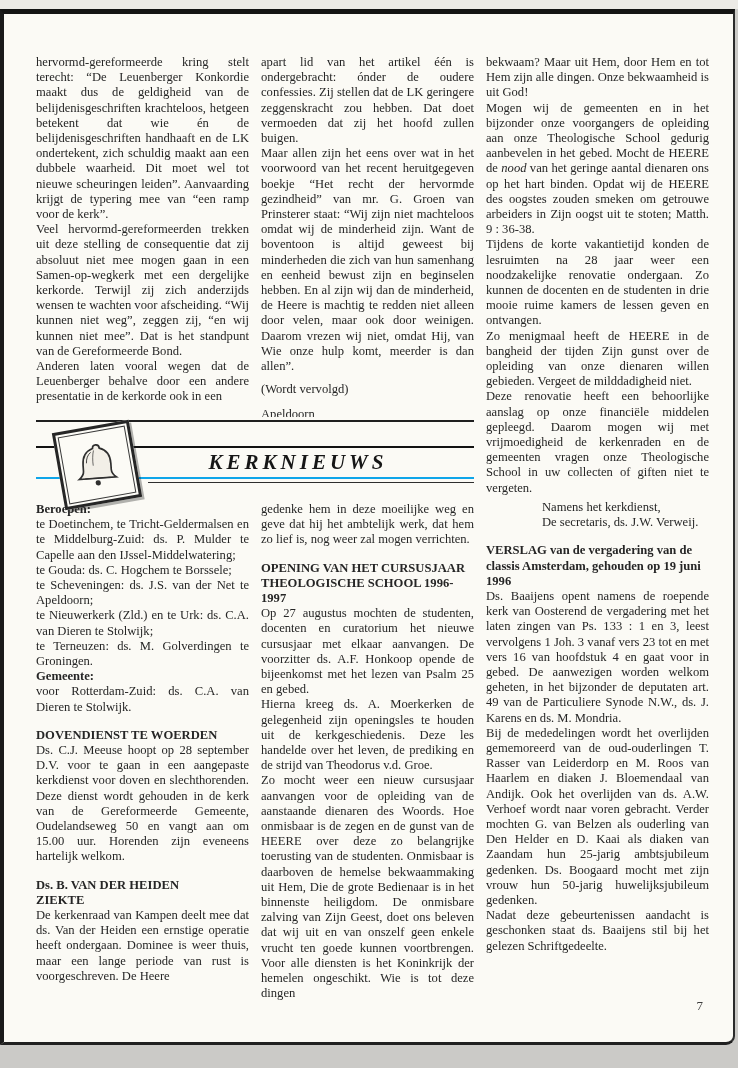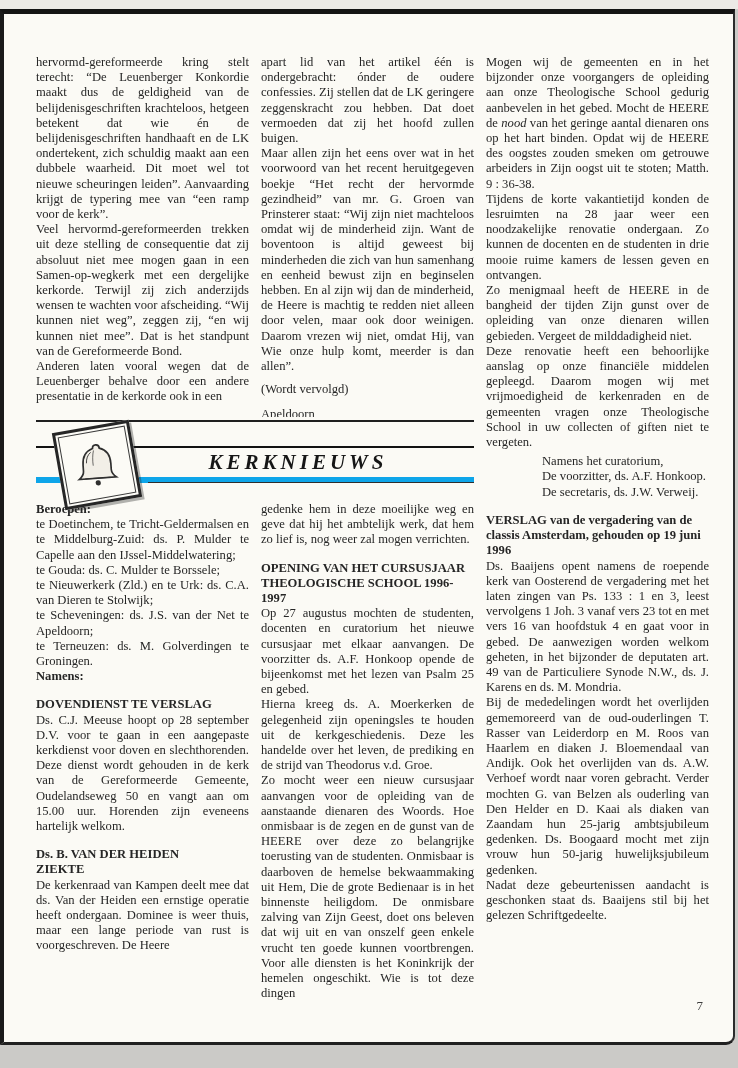--- a/index.html
+++ b/index.html
@@ -33,21 +33,21 @@
   .col-right{flex:1;min-width:0;}
   .blk{margin:0;}
   .blk-p{text-align:justify;}
   .blk-h{font-weight:bold;text-align:left;}
   .blk-ind{padding-left:56px;text-align:left;}
   .blk-sign{display:flex;justify-content:space-between;text-align:left;flex-direction:column;}
   .rule{border-top:2px solid #1f1f1f;margin-top:3px;}
   .banner{position:relative;margin-top:24px;height:34px;}
   .banner-bar{
     position:absolute;left:0;right:0;top:0;height:29px;
-    border-top:2px solid #121212;border-bottom:6px solid #0ea5e9;
+    border-top:2px solid #121212;border-bottom:2px solid #0ea5e9;
     display:flex;align-items:center;justify-content:center;
   }
   .banner-bar::after{
     content:"";position:absolute;left:112px;right:0;bottom:-6px;
     border-top:1.5px solid #2e2e2e;
   }
   .banner-title{
     font-style:italic;font-weight:bold;font-size:21px;letter-spacing:4px;
     margin-left:86px;white-space:nowrap;color:#161616;
   }
@@ -107,53 +107,54 @@
           </div>
           <div class="banner-bar">
             <span class="banner-title">KERKNIEUWS</span>
           </div>
         </div>
 
         <div class="bottom-row">
           <div class="col">
               <div class="blk blk-h">Beroepen:</div>
               <div class="blk blk-p">te Doetinchem, te Tricht-Geldermalsen en te Middelburg-Zuid: ds. P. Mulder te Capelle aan den IJssel-Middelwatering;</div>
-              <div class="blk blk-p">te Gouda: ds. C. Mulder te Borssele;</div>
+              <div class="blk blk-p">te Gouda: ds. C. Hogchem te Borssele;</div>
+              <div class="blk blk-p">te Scheveningen: ds. J.S. van der Net te Apeldoorn;</div>
               <div class="blk blk-p">te Nieuwerkerk (Zld.) en te Urk: ds. C.A. van Dieren te Stolwijk;</div>
-              <div class="blk blk-p">te Scheveningen: ds. J.S. van der Net te Apeldoorn;</div>
               <div class="blk blk-p">te Terneuzen: ds. M. Golverdingen te Groningen.</div>
-              <div class="blk blk-h">Namens:</div>
+              <div class="blk blk-h">Gemeente:</div>
+              <div class="blk blk-p">voor Rotterdam-Zuid: ds. C.A. van Dieren te Stolwijk.</div>
               <div class="blk blk-gap" style="height: 13px;"></div>
-              <div class="blk blk-h">DOVENDIENST TE VERSLAG</div>
+              <div class="blk blk-h">DOVENDIENST TE WOERDEN</div>
               <div class="blk blk-p">Ds. C.J. Meeuse hoopt op 28 september D.V. voor te gaan in een aangepaste kerkdienst voor doven en slechthorenden. Deze dienst wordt gehouden in de kerk van de Gereformeerde Gemeente, Oudelandseweg 50 en vangt aan om 15.00 uur. Horenden zijn eveneens hartelijk welkom.</div>
               <div class="blk blk-gap" style="height: 13px;"></div>
               <div class="blk blk-h">Ds. B. VAN DER HEIDEN</div>
               <div class="blk blk-h">ZIEKTE</div>
               <div class="blk blk-p">De kerkenraad van Kampen deelt mee dat ds. Van der Heiden een ernstige operatie heeft ondergaan. Dominee is weer thuis, maar een lange periode van rust is voorgeschreven. De Heere</div>
             </div>
           <div class="col">
               <div class="blk blk-p">gedenke hem in deze moeilijke weg en geve dat hij het ambtelijk werk, dat hem zo lief is, nog weer zal mogen verrichten.</div>
               <div class="blk blk-gap" style="height: 13px;"></div>
               <div class="blk blk-h">OPENING VAN HET CURSUSJAAR THEOLOGISCHE SCHOOL 1996-1997</div>
               <div class="blk blk-p">Op 27 augustus mochten de studenten, docenten en curatorium het nieuwe cursusjaar met elkaar aanvangen. De voorzitter ds. A.F. Honkoop opende de bijeenkomst met het lezen van Psalm 25 en gebed.</div>
               <div class="blk blk-p">Hierna kreeg ds. A. Moerkerken de gelegenheid zijn openingsles te houden uit de kerkgeschiedenis. Deze les handelde over het leven, de prediking en de strijd van Theodorus v.d. Groe.</div>
               <div class="blk blk-p">Zo mocht weer een nieuw cursusjaar aanvangen voor de opleiding van de aanstaande dienaren des Woords. Hoe onmisbaar is de zegen en de gunst van de HEERE over deze zo belangrijke toerusting van de studenten. Onmisbaar is daarboven de hemelse bekwaammaking uit Hem, Die de grote Bedienaar is in het binnenste heiligdom. De onmisbare zalving van Zijn Geest, doet ons beleven dat wij uit en van onszelf geen enkele vrucht ten goede kunnen voortbrengen. Voor alle diensten is het Koninkrijk der hemelen ongeschikt. Wie is tot deze dingen</div>
             </div>
         </div>
 
       </div>
 
       <div class="col col-right">
+          <div class="blk blk-p">bekwaam? Maar uit Hem, door Hem en tot Hem zijn alle dingen. Onze bekwaamheid is uit God!</div>
           <div class="blk blk-p">Mogen wij de gemeenten en in het bijzonder onze voorgangers de opleiding aan onze Theologische School gedurig aanbevelen in het gebed. Mocht de HEERE de <i>nood</i> van het geringe aantal dienaren ons op het hart binden. Opdat wij de HEERE des oogstes zouden smeken om getrouwe arbeiders in Zijn oogst uit te stoten; Matth. 9 : 36-38.</div>
           <div class="blk blk-p">Tijdens de korte vakantietijd konden de lesruimten na 28 jaar weer een noodzakelijke renovatie ondergaan. Zo kunnen de docenten en de studenten in drie mooie ruime kamers de lessen geven en ontvangen.</div>
           <div class="blk blk-p">Zo menigmaal heeft de HEERE in de bangheid der tijden Zijn gunst over de opleiding van onze dienaren willen gebieden. Vergeet de milddadigheid niet.</div>
           <div class="blk blk-p">Deze renovatie heeft een behoorlijke aanslag op onze financiële middelen gepleegd. Daarom mogen wij met vrijmoedigheid de kerkenraden en de gemeenten vragen onze Theologische School in uw collecten of giften niet te vergeten.</div>
           <div class="blk blk-gap" style="height: 4px;"></div>
-          <div class="blk blk-ind">Namens het curatorium,</div>
-          <div class="blk blk-ind">De voorzitter, ds. A.F. Honkoop.</div>
+          <div class="blk blk-ind">Namens het kerkdienst,</div>
           <div class="blk blk-ind">De secretaris, ds. J.W. Verweij.</div>
           <div class="blk blk-gap" style="height: 13px;"></div>
           <div class="blk blk-h">VERSLAG van de vergadering van de classis Amsterdam, gehouden op 19 juni 1996</div>
           <div class="blk blk-p">Ds. Baaijens opent namens de roepende kerk van Oosterend de vergadering met het laten zingen van Ps. 133 : 1 en 3, leest vervolgens 1 Joh. 3 vanaf vers 23 tot en met vers 16 van hoofdstuk 4 en gaat voor in gebed. De aanwezigen worden welkom geheten, in het bijzonder de deputaten art. 49 van de Particuliere Synode N.W., ds. J. Karens en ds. M. Mondria.</div>
           <div class="blk blk-p">Bij de mededelingen wordt het overlijden gememoreerd van de oud-ouderlingen T. Rasser van Leiderdorp en M. Roos van Haarlem en diaken J. Bloemendaal van Andijk. Ook het overlijden van ds. A.W. Verhoef wordt naar voren gebracht. Verder mochten G. van Belzen als ouderling van Den Helder en D. Kaai als diaken van Zaandam hun 25-jarig ambtsjubileum gedenken. Ds. Boogaard mocht met zijn vrouw hun 50-jarig huwelijksjubileum gedenken.</div>
           <div class="blk blk-p">Nadat deze gebeurtenissen aandacht is geschonken staat ds. Baaijens stil bij het gelezen Schriftgedeelte.</div>
         </div>
 
     </div>
 

